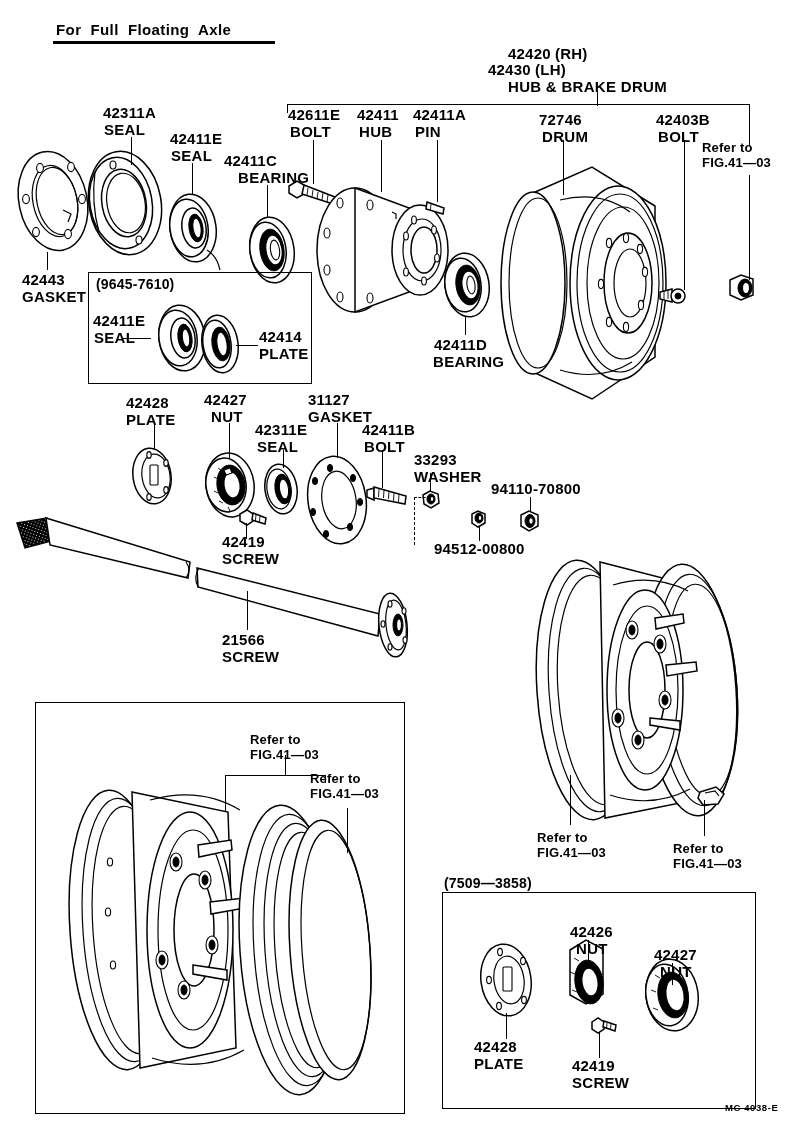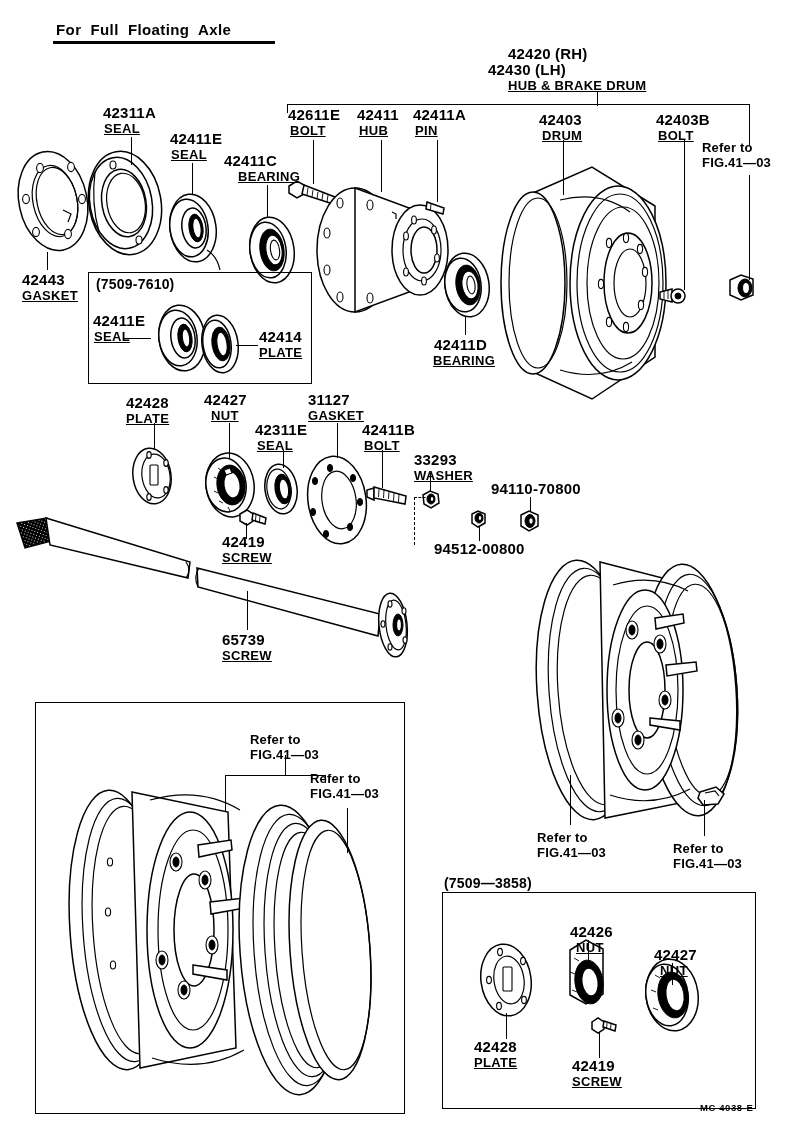--- a/index.html
+++ b/index.html
@@ -7,21 +7,21 @@
   body{
     width:800px;height:1134px;position:relative;overflow:hidden;
     font-family:"Liberation Sans","DejaVu Sans",sans-serif;
     color:#000;
   }
   #sheet{position:absolute;left:0;top:0;width:800px;height:1134px;}
 
   
   .lbl{position:absolute;white-space:pre;line-height:1.02;}
   .pn{font-size:15px;font-weight:700;letter-spacing:.2px;}
-  .nm{font-size:13px;font-weight:700;letter-spacing:.3px;text-decoration:underline;}
+  .nm{font-size:15px;font-weight:700;letter-spacing:.3px;}
   .refer{font-size:13px;font-weight:700;line-height:1.08;letter-spacing:.2px;}
   .rangetxt{font-size:14px;font-weight:700;letter-spacing:.2px;}
   .title{font-size:15px;font-weight:700;letter-spacing:.4px;}
   .footer{font-size:9.5px;font-weight:700;letter-spacing:.6px;}
 
   
   .ld{position:absolute;background:#000;}
   .ldv{width:1.4px;}
   .ldh{height:1.4px;}
   .dash{position:absolute;border-left:1.4px dashed #000;}
@@ -464,36 +464,36 @@
 
   <div class="lbl pn" style="left:288px;top:107px;">42611E</div>
   <div class="lbl nm" style="left:290px;top:124px;">BOLT</div>
 
   <div class="lbl pn" style="left:357px;top:107px;">42411</div>
   <div class="lbl nm" style="left:359px;top:124px;">HUB</div>
 
   <div class="lbl pn" style="left:413px;top:107px;">42411A</div>
   <div class="lbl nm" style="left:415px;top:124px;">PIN</div>
 
-  <div class="lbl pn" style="left:539px;top:112px;">42403</div>
+  <div class="lbl pn" style="left:539px;top:112px;">72746</div>
   <div class="lbl nm" style="left:542px;top:129px;">DRUM</div>
 
   <div class="lbl pn" style="left:656px;top:112px;">42403B</div>
   <div class="lbl nm" style="left:658px;top:129px;">BOLT</div>
 
   <div class="lbl refer" style="left:702px;top:141px;">Refer to</div>
   <div class="lbl refer" style="left:702px;top:156px;">FIG.41—03</div>
 
   <div class="lbl pn" style="left:22px;top:272px;">42443</div>
   <div class="lbl nm" style="left:22px;top:289px;">GASKET</div>
 
   <div class="lbl pn" style="left:434px;top:337px;">42411D</div>
   <div class="lbl nm" style="left:433px;top:354px;">BEARING</div>
 
-  <div class="lbl rangetxt" style="left:96px;top:277px;">(7509-7610)</div>
+  <div class="lbl rangetxt" style="left:96px;top:277px;">(9645-7610)</div>
   <div class="lbl pn" style="left:93px;top:313px;">42411E</div>
   <div class="lbl nm" style="left:94px;top:330px;">SEAL</div>
   <div class="lbl pn" style="left:259px;top:329px;">42414</div>
   <div class="lbl nm" style="left:259px;top:346px;">PLATE</div>
 
   <div class="lbl pn" style="left:126px;top:395px;">42428</div>
   <div class="lbl nm" style="left:126px;top:412px;">PLATE</div>
 
   <div class="lbl pn" style="left:204px;top:392px;">42427</div>
   <div class="lbl nm" style="left:211px;top:409px;">NUT</div>
@@ -509,21 +509,21 @@
 
   <div class="lbl pn" style="left:414px;top:452px;">33293</div>
   <div class="lbl nm" style="left:414px;top:469px;text-align:center;">WASHER</div>
 
   <div class="lbl pn" style="left:222px;top:534px;">42419</div>
   <div class="lbl nm" style="left:222px;top:551px;">SCREW</div>
 
   <div class="lbl pn" style="left:491px;top:481px;">94110-70800</div>
   <div class="lbl pn" style="left:434px;top:541px;">94512-00800</div>
 
-  <div class="lbl pn" style="left:222px;top:632px;">65739</div>
+  <div class="lbl pn" style="left:222px;top:632px;">21566</div>
   <div class="lbl nm" style="left:222px;top:649px;">SCREW</div>
 
   <div class="lbl refer" style="left:250px;top:733px;">Refer to</div>
   <div class="lbl refer" style="left:250px;top:748px;">FIG.41—03</div>
 
   <div class="lbl refer" style="left:310px;top:772px;">Refer to</div>
   <div class="lbl refer" style="left:310px;top:787px;">FIG.41—03</div>
 
   <div class="lbl refer" style="left:537px;top:831px;">Refer to</div>
   <div class="lbl refer" style="left:537px;top:846px;">FIG.41—03</div>
@@ -538,15 +538,15 @@
 
   <div class="lbl pn" style="left:654px;top:947px;">42427</div>
   <div class="lbl nm" style="left:660px;top:964px;">NUT</div>
 
   <div class="lbl pn" style="left:474px;top:1039px;">42428</div>
   <div class="lbl nm" style="left:474px;top:1056px;">PLATE</div>
 
   <div class="lbl pn" style="left:572px;top:1058px;">42419</div>
   <div class="lbl nm" style="left:572px;top:1075px;">SCREW</div>
 
-  <div class="lbl footer" style="left:700px;top:1103px;">MC 4038-E</div>
+  <div class="lbl footer" style="left:725px;top:1103px;">MC 4038-E</div>
 
 </div>
 
 </body></html>

